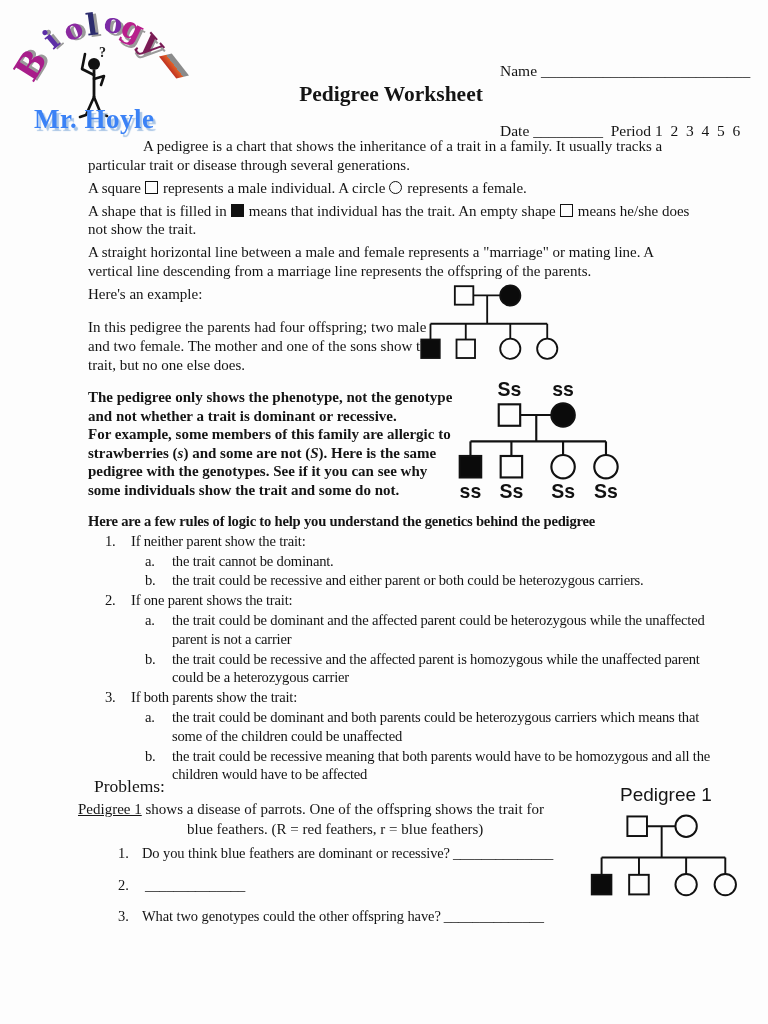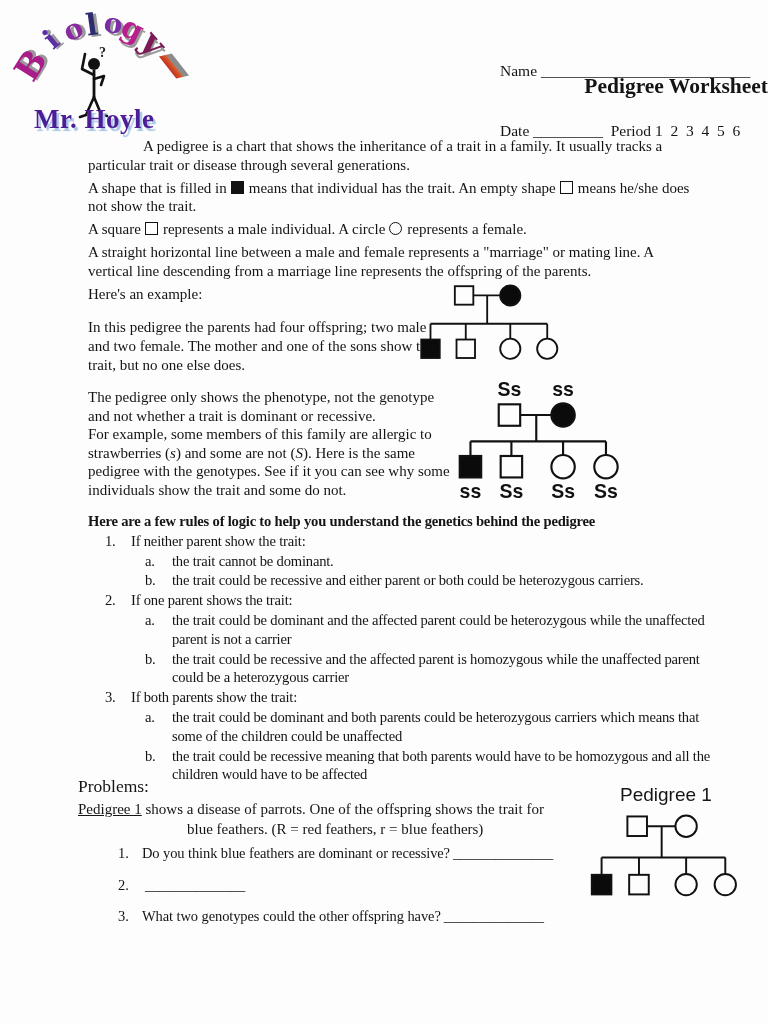--- a/index.html
+++ b/index.html
@@ -24,50 +24,50 @@
   }
   .hoyle {
     position:absolute; left:20px; top:98px; width:160px;
     font-size:27px; font-weight:bold; letter-spacing:.5px;
     text-shadow:2.5px 2.5px 1px #aac6e6; white-space:nowrap;
   }
   .figure-svg { position:absolute; left:55px; top:40px; }
 
   
   .namedate { position:absolute; left:488px; top:21px; font-size:15.5px; line-height:20px; white-space:pre;margin-left:12px; }
-  .title { position:absolute; left:0; right:0; top:74px; text-align:right; text-indent:14px;
+  .title { position:absolute; left:0; right:0; top:82px; text-align:center; text-indent:14px;
            font-size:21.5px; font-weight:bold; }
 
   
   .intro { position:absolute; left:88px; top:137px; width:614px; }
   .para { line-height:18.6px; margin:0 0 4.5px 0; }
   .indent-first { text-indent:55px; }
   .glyph { display:inline-block; box-sizing:border-box; vertical-align:-1px; }
   .gsq { width:13px; height:13px; border:1.6px solid #111; margin:0 5px 0 4px; }
   .gci { width:13px; height:13px; border:1.6px solid #111; border-radius:50%; margin:0 5px 0 4px; }
   .gfs { width:13px; height:13px; background:#111; border:1.6px solid #111; margin:0 5px 0 4px; }
 
   
   .example-text { position:absolute; left:88px; top:318px; width:348px; line-height:19px; }
-  .pheno-text  { position:absolute; left:88px; top:388px; width:368px; line-height:18.5px; }
+  .pheno-text  { position:absolute; left:88px; top:388px; width:368px; line-height:18.5px;font-weight:bold; }
   .chart { position:absolute; }
   #chart-example { left:412px; top:282px; }
   #chart-genotypes { left:449px; top:378px; }
   #chart-pedigree1 { left:582px; top:812px; }
 
   
   .rules { position:absolute; left:88px; top:512px; width:626px; font-size:14.6px; letter-spacing:-0.2px; }
   .rules .para { margin-bottom:1px; line-height:18.8px;font-weight:bold; }
   .rule-row { display:flex; line-height:18.8px; margin-bottom:1px; }
   .rule-num { flex:0 0 26px; margin-left:17px; }
   .rule-sub-letter { flex:0 0 27px; margin-left:57px; }
   .rule-text { flex:1; }
 
   
-  .problems-heading { position:absolute; left:78px; top:776px; font-size:17.5px; }
+  .problems-heading { position:absolute; left:94px; top:776px; font-size:17.5px; }
   .problems-intro { position:absolute; left:78px; top:800px; width:510px; line-height:19.5px; }
   .u { text-decoration:underline; }
   .block-indent { display:block; margin-left:109px; }
   .questions { position:absolute; left:118px; top:844px; width:470px; font-size:14.5px; letter-spacing:-0.1px; }
   .q-row { display:flex; margin-bottom:12.5px; line-height:19px; }
   .q-num { flex:0 0 24px; }
   .q-blank { padding-left:3px; white-space:nowrap; }
   .ped1-title { position:absolute; left:620px; top:784px;
                 font-family:"Liberation Sans","DejaVu Sans",sans-serif; font-size:19px; color:#151515; }
 </style>
@@ -89,34 +89,34 @@
     <div class="logo-wedge"></div>
     <svg class="figure-svg" width="52" height="82" viewBox="0 0 52 82">
       <text id="logo-qmark" x="30" y="11" font-size="14" font-weight="bold" fill="#222" font-family="Liberation Serif, serif">?</text>
       <circle cx="25" cy="18" r="6" fill="#111"></circle>
       <path d="M25 29 L13 23 L16 8" stroke="#111" stroke-width="2.6" fill="none" stroke-linecap="round" stroke-linejoin="round"></path>
       <line x1="25" y1="24" x2="25" y2="51" stroke="#111" stroke-width="2.8"></line>
       <path d="M25 33 L35 30 L32 39" stroke="#111" stroke-width="2.6" fill="none" stroke-linecap="round" stroke-linejoin="round"></path>
       <path d="M25 51 L17 69 L11 71" stroke="#111" stroke-width="2.6" fill="none" stroke-linecap="round" stroke-linejoin="round"></path>
       <path d="M25 51 L32 68 L38 70" stroke="#111" stroke-width="2.6" fill="none" stroke-linecap="round" stroke-linejoin="round"></path>
     </svg>
-    <div class="hoyle" style="color: #4c1d95;">Mr. Hoyle</div>
+    <div class="hoyle" style="color: #3b82f6;">Mr. Hoyle</div>
   </div>
 
   <div class="namedate">
     <div><span>Name</span> <span>___________________________</span></div>
     <div><span>Date</span> <span>_________</span>  <span>Period</span> <span>1  2  3  4  5  6</span></div>
   </div>
 
   <div class="title">Pedigree Worksheet</div>
 
   <div class="intro">
     <p class="para indent-first">A pedigree is a chart that shows the inheritance of a trait in a family.  It usually tracks a particular trait or disease through several generations.</p>
+    <p class="para"><span>A square</span><span class="glyph gsq"></span><span>represents a male individual.  A circle</span><span class="glyph gci"></span><span>represents a female.</span></p>
     <p class="para"><span>A shape that is filled in</span><span class="glyph gfs"></span><span>means that individual has the trait.  An empty shape</span><span class="glyph gsq"></span><span>means he/she does not show the trait.</span></p>
-    <p class="para"><span>A square</span><span class="glyph gsq"></span><span>represents a male individual.  A circle</span><span class="glyph gci"></span><span>represents a female.</span></p>
     <p class="para">A straight horizontal line between a male and female represents a "marriage" or mating line. A vertical line descending from a marriage line represents the offspring of the parents.</p>
     <p class="para">Here's an example:</p>
   </div>
 
   <div class="example-text">In this pedigree the parents had four offspring; two male and two female.  The mother and one of the sons show the trait, but no one else does.</div>
   <svg class="chart" id="chart-example" viewBox="0 0 200 93.5" width="168" height="78.53999999999999">
       <line x1="62" y1="16" x2="117" y2="16" stroke="#111" stroke-width="2.2"></line>
       <line x1="89.5" y1="16" x2="89.5" y2="49.75" stroke="#111" stroke-width="2.2"></line>
       <line x1="22" y1="49.75" x2="161" y2="49.75" stroke="#111" stroke-width="2.2"></line>
       <line x1="22" y1="49.75" x2="22" y2="79.5" stroke="#111" stroke-width="2.2"></line>

